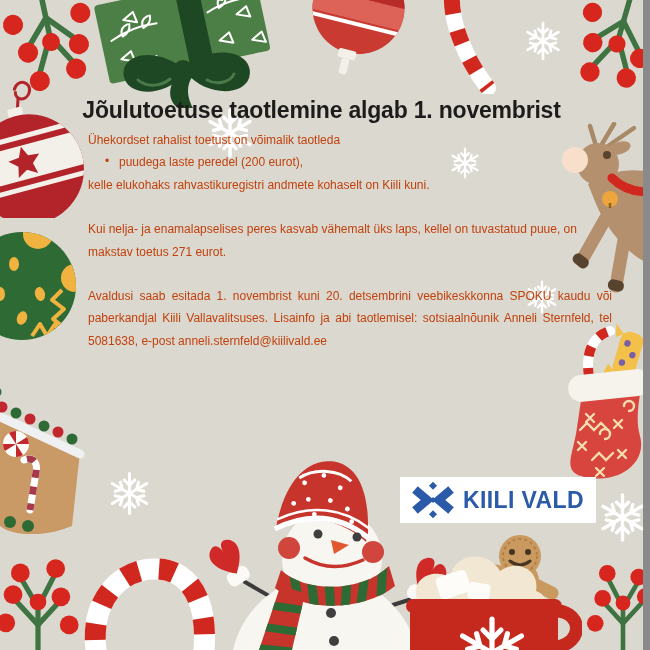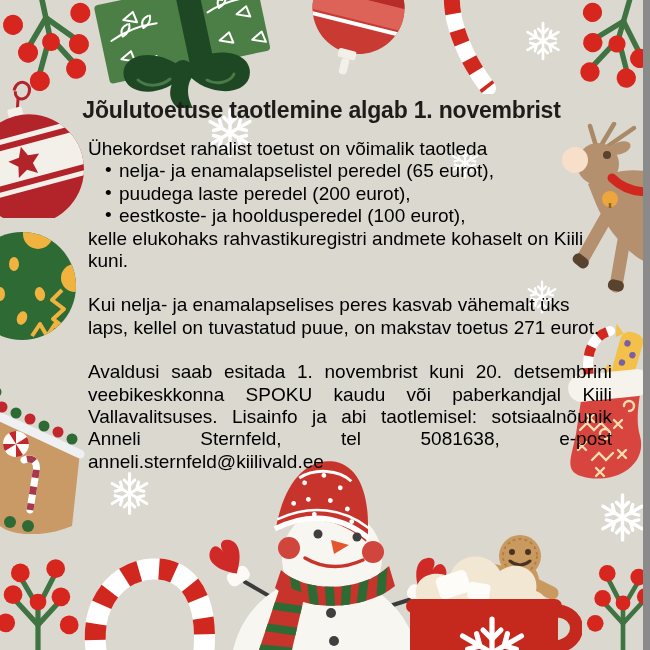--- a/index.html
+++ b/index.html
@@ -7,22 +7,22 @@
     position:relative;width:643px;height:650px;overflow:hidden;
     background:#dbd8d0;font-family:"Liberation Sans",sans-serif;
   }
   .deco{position:absolute;pointer-events:none;}
   .title{
     position:absolute;left:0;right:0;top:97px;margin:0;
     text-align:center;font-size:23px;font-weight:700;color:#1d1c1a;
     letter-spacing:-0.2px;z-index:3;
   }
   .content{
-    position:absolute;left:88px;top:138px;width:524px;z-index:3;
-    font-size:19px;line-height:22.4px;color:#000000;
+    position:absolute;left:88px;top:129px;width:524px;z-index:3;
+    font-size:12px;line-height:22.4px;color:#c2410c;
   }
   .content p{margin:0;}
   .content ul{margin:0;padding:0 0 0 17px;list-style:none;}
   .content li{position:relative;padding-left:14px;}
   .content li::before{content:"•";position:absolute;left:0;top:-1px;}
   .p2{margin-top:22px !important;}
   .p3{margin-top:22px !important;text-align:justify;}
   .logo{
     position:absolute;left:400px;top:477px;width:196px;height:46px;
     background:#ffffff;display:flex;align-items:center;justify-content:center;
@@ -359,23 +359,35 @@
     <g transform="translate(60,98) scale(2.0)">
         <use href="#sf"></use>
       </g>
   </svg>
 
   <h1 class="title">Jõulutoetuse taotlemine algab 1. novembrist</h1>
 
   <div class="content">
     <p>Ühekordset rahalist toetust on võimalik taotleda</p>
     <ul>
-      <li>nelja- ja enamalapselistel peredel (65 eurot),</li>
       <li>puudega laste peredel (200 eurot),</li>
-      <li>eestkoste- ja hooldusperedel (100 eurot),</li>
     </ul>
     <p>kelle elukohaks rahvastikuregistri andmete kohaselt on Kiili kuni.</p>
     <p class="p2">Kui nelja- ja enamalapselises peres kasvab vähemalt üks laps, kellel on tuvastatud puue, on makstav toetus 271 eurot.</p>
     <p class="p3">Avaldusi saab esitada 1. novembrist kuni 20. detsembrini veebikeskkonna SPOKU kaudu või paberkandjal Kiili Vallavalitsuses. Lisainfo ja abi taotlemisel: sotsiaalnõunik Anneli Sternfeld, tel 5081638, e-post anneli.sternfeld@kiilivald.ee</p>
   </div>
 
+  <div class="logo">
+    <svg width="42" height="38" viewBox="0 0 44 40">
+      <g stroke="#2b5ba8" stroke-width="9" fill="none">
+        <path d="M3 9 L16 20 L3 31"></path>
+        <path d="M41 9 L28 20 L41 31"></path>
+      </g>
+      <g fill="#2b5ba8">
+        <rect x="19" y="2" width="6" height="6" transform="rotate(45 22 5)"></rect>
+        <rect x="19.8" y="17.8" width="4.4" height="4.4" transform="rotate(45 22 20)"></rect>
+        <rect x="19" y="32" width="6" height="6" transform="rotate(45 22 35)"></rect>
+      </g>
+    </svg>
+    <span class="logo-text">KIILI VALD</span>
+  </div>
 
 </div>
 
 </body></html>

